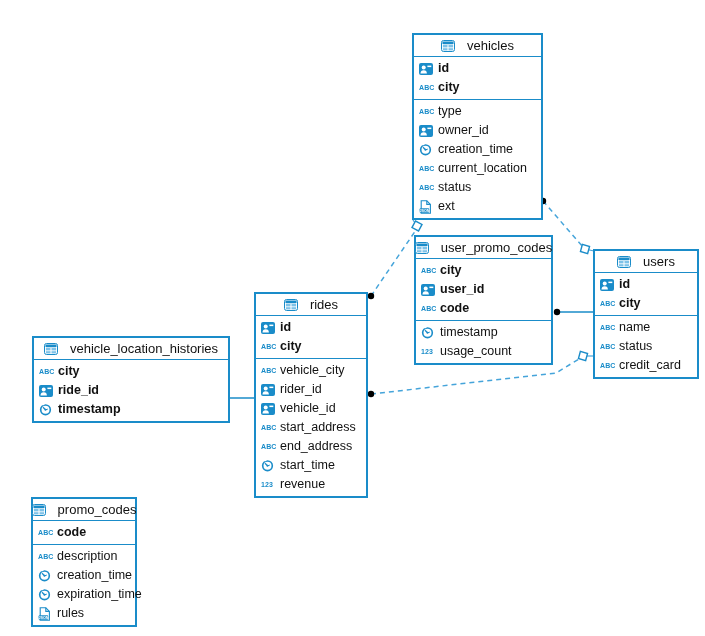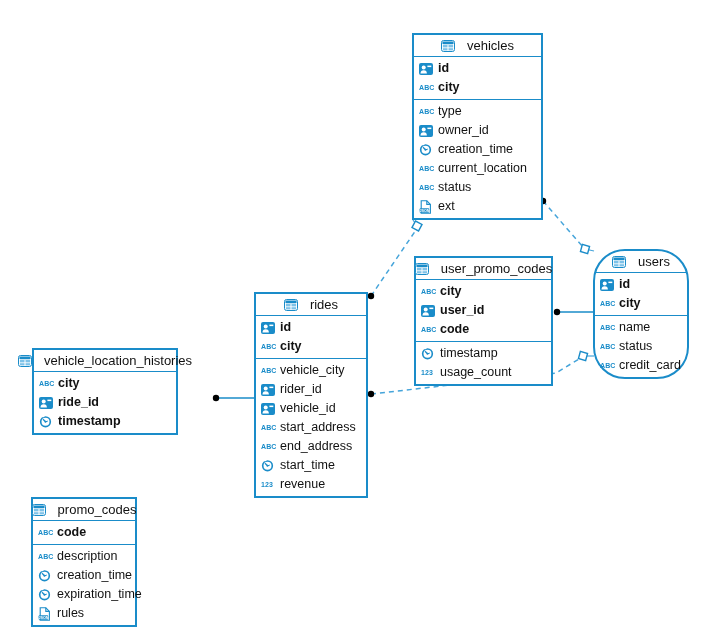--- a/index.html
+++ b/index.html
@@ -132,21 +132,21 @@
     <path d="M2.2 0.8 h5.6 l3.6 3.6 V13.2 H2.2 Z" fill="#fff" stroke="#1a8cc9" stroke-width="1.1"></path>
     <path d="M7.8 0.8 v3.6 h3.6" fill="none" stroke="#1a8cc9" stroke-width="1.1"></path>
     <rect x="0.6" y="8.3" width="9.6" height="4.4" rx="1" fill="#1a8cc9"></rect>
     <text x="5.4" y="11.7" font-size="3.7" fill="#fff" text-anchor="middle" font-family="Liberation Sans, sans-serif" font-weight="bold">JSON</text>
             </svg>
           </span>
           <span class="lbl">ext</span>
         </div>
       </div>
     </div>
-    <div class="tbl" style="left: 414px; top: 256px; width: 139px;">
+    <div class="tbl" style="left: 414px; top: 235px; width: 139px;">
       <div class="t-header">
         <span class="ic" style="flex: 0 0 14px; width: 14px;">
           <svg width="14" height="12" viewBox="0 0 14 12">
     <rect x="0.5" y="0.5" width="13" height="11" rx="2" fill="#fff" stroke="#1a8cc9" stroke-width="1"></rect>
     <rect x="1.4" y="1.4" width="11.2" height="2.8" rx="1" fill="#1a8cc9"></rect>
     <rect x="1.9" y="5" width="4.6" height="2.4" fill="#7ec2e8"></rect>
     <rect x="7.5" y="5" width="4.6" height="2.4" fill="#7ec2e8"></rect>
     <rect x="1.9" y="8.2" width="4.6" height="2.2" fill="#7ec2e8"></rect>
     <rect x="7.5" y="8.2" width="4.6" height="2.2" fill="#7ec2e8"></rect>
           </svg>
@@ -193,21 +193,21 @@
           <span class="lbl">timestamp</span>
         </div>
         <div class="t-row">
           <span class="ic">
             <span class="txt-ic">123</span>
           </span>
           <span class="lbl">usage_count</span>
         </div>
       </div>
     </div>
-    <div class="tbl" style="left: 593px; top: 249px; width: 96px; border-radius: 32px;">
+    <div class="tbl" style="left: 593px; top: 249px; width: 106px;">
       <div class="t-header">
         <span class="ic" style="flex: 0 0 14px; width: 14px;">
           <svg width="14" height="12" viewBox="0 0 14 12">
     <rect x="0.5" y="0.5" width="13" height="11" rx="2" fill="#fff" stroke="#1a8cc9" stroke-width="1"></rect>
     <rect x="1.4" y="1.4" width="11.2" height="2.8" rx="1" fill="#1a8cc9"></rect>
     <rect x="1.9" y="5" width="4.6" height="2.4" fill="#7ec2e8"></rect>
     <rect x="7.5" y="5" width="4.6" height="2.4" fill="#7ec2e8"></rect>
     <rect x="1.9" y="8.2" width="4.6" height="2.2" fill="#7ec2e8"></rect>
     <rect x="7.5" y="8.2" width="4.6" height="2.2" fill="#7ec2e8"></rect>
           </svg>
@@ -342,21 +342,21 @@
           <span class="lbl">start_time</span>
         </div>
         <div class="t-row">
           <span class="ic">
             <span class="txt-ic">123</span>
           </span>
           <span class="lbl">revenue</span>
         </div>
       </div>
     </div>
-    <div class="tbl" style="left: 32px; top: 336px; width: 146px; margin-top: 12px;">
+    <div class="tbl" style="left: 32px; top: 336px; width: 198px;">
       <div class="t-header">
         <span class="ic" style="flex: 0 0 14px; width: 14px;">
           <svg width="14" height="12" viewBox="0 0 14 12">
     <rect x="0.5" y="0.5" width="13" height="11" rx="2" fill="#fff" stroke="#1a8cc9" stroke-width="1"></rect>
     <rect x="1.4" y="1.4" width="11.2" height="2.8" rx="1" fill="#1a8cc9"></rect>
     <rect x="1.9" y="5" width="4.6" height="2.4" fill="#7ec2e8"></rect>
     <rect x="7.5" y="5" width="4.6" height="2.4" fill="#7ec2e8"></rect>
     <rect x="1.9" y="8.2" width="4.6" height="2.2" fill="#7ec2e8"></rect>
     <rect x="7.5" y="8.2" width="4.6" height="2.2" fill="#7ec2e8"></rect>
           </svg>

